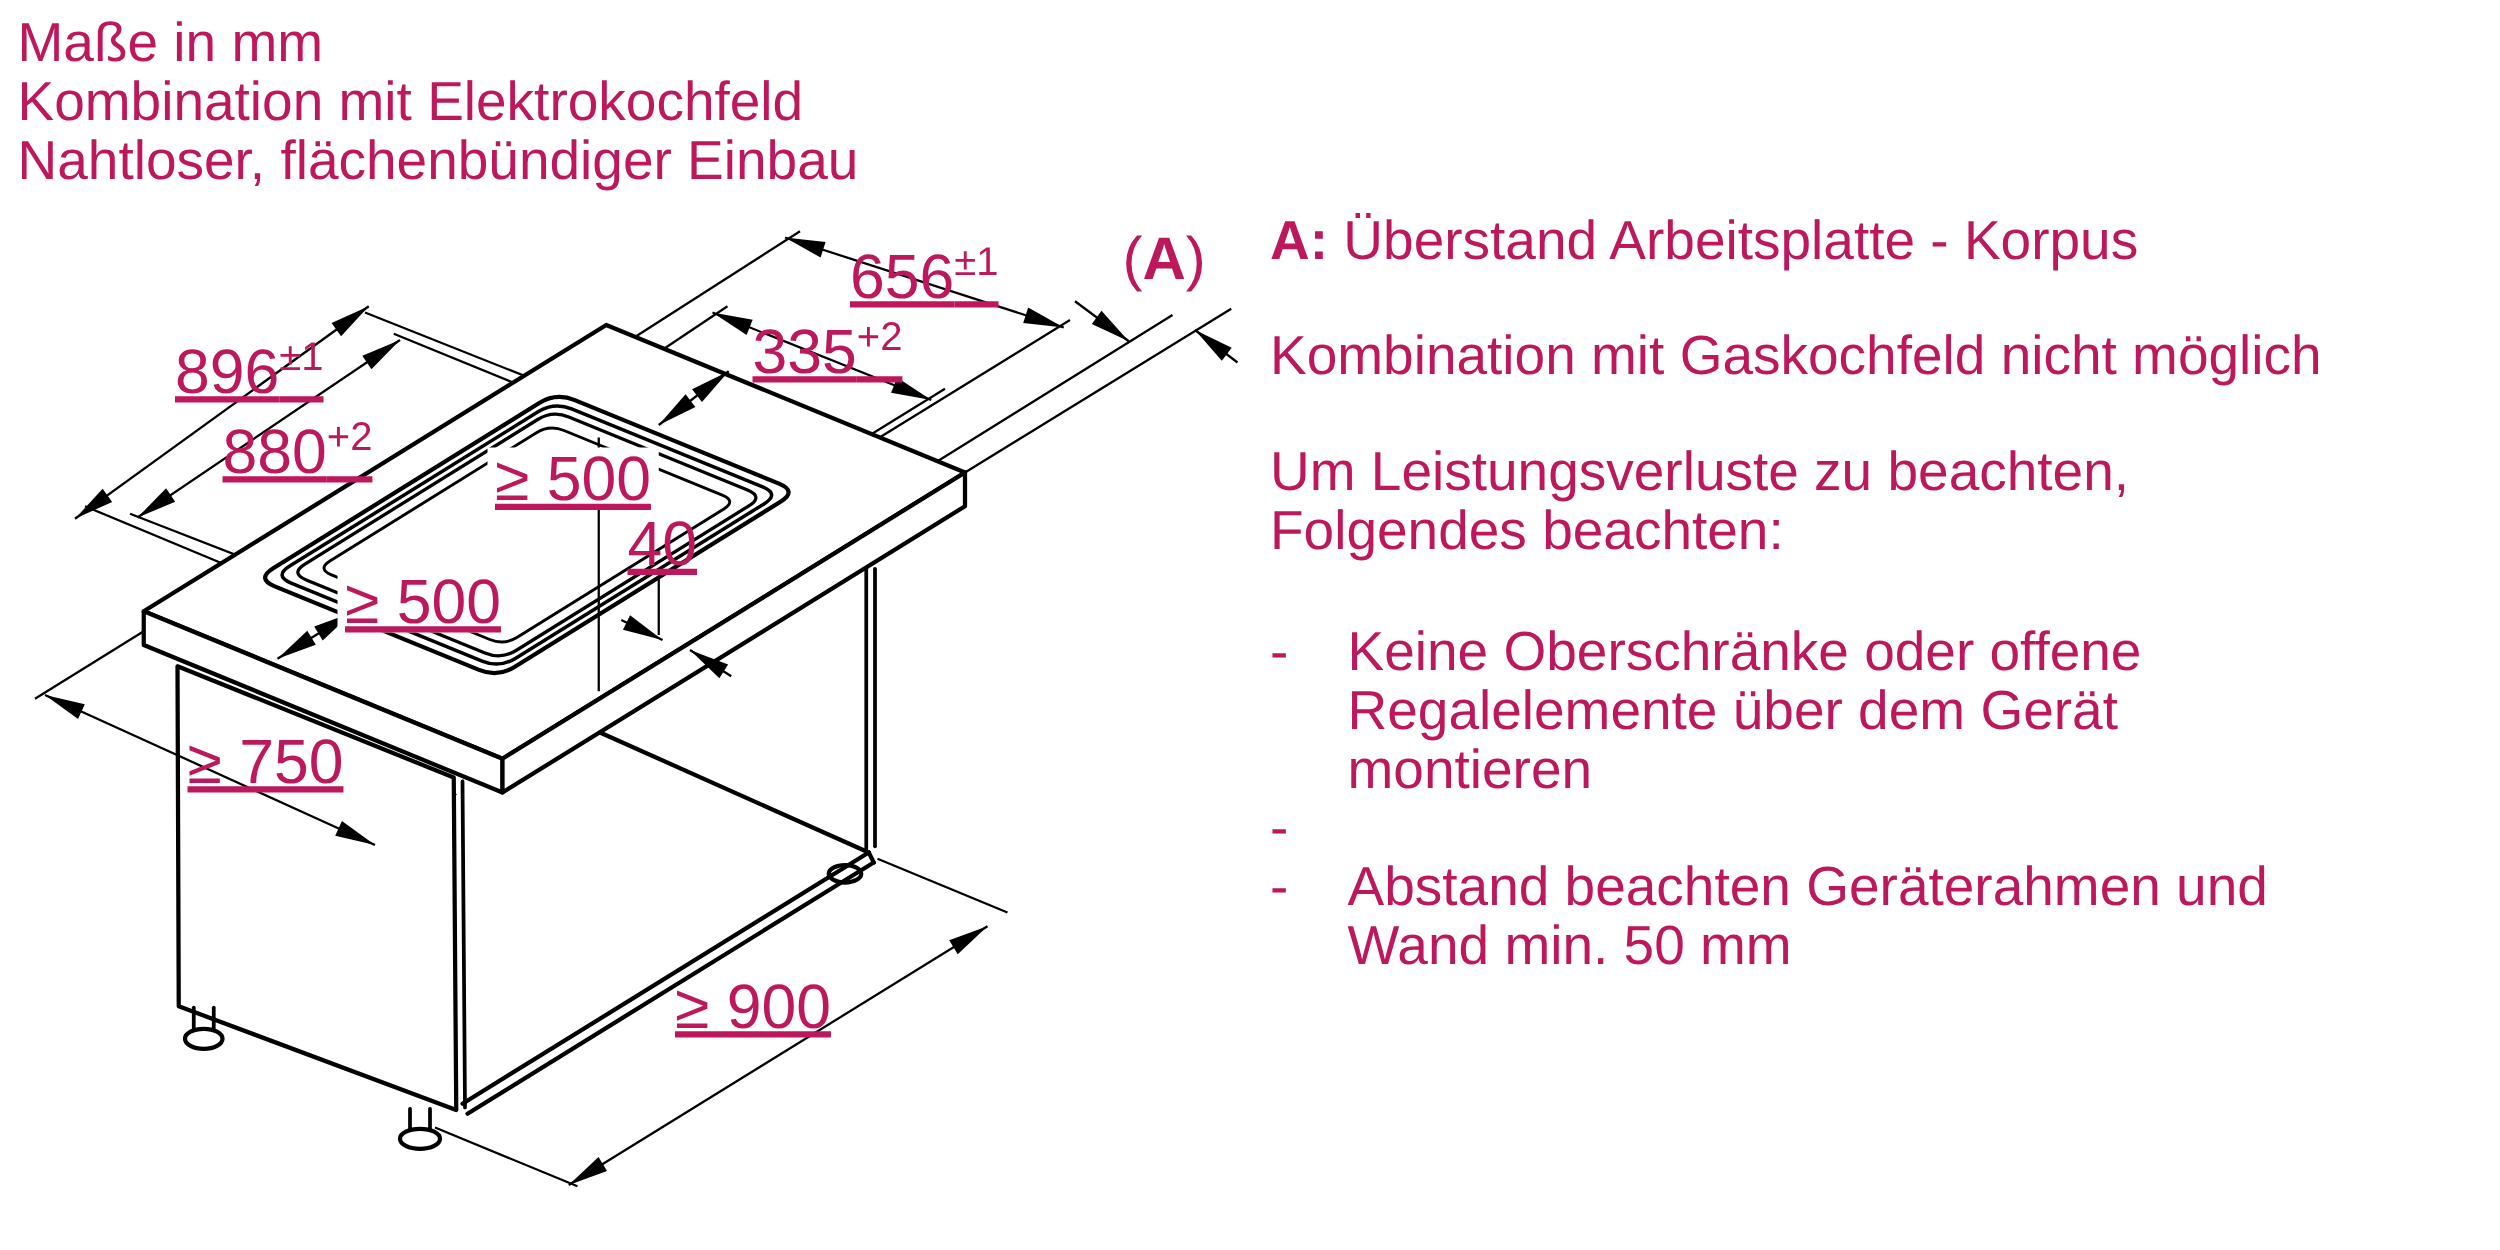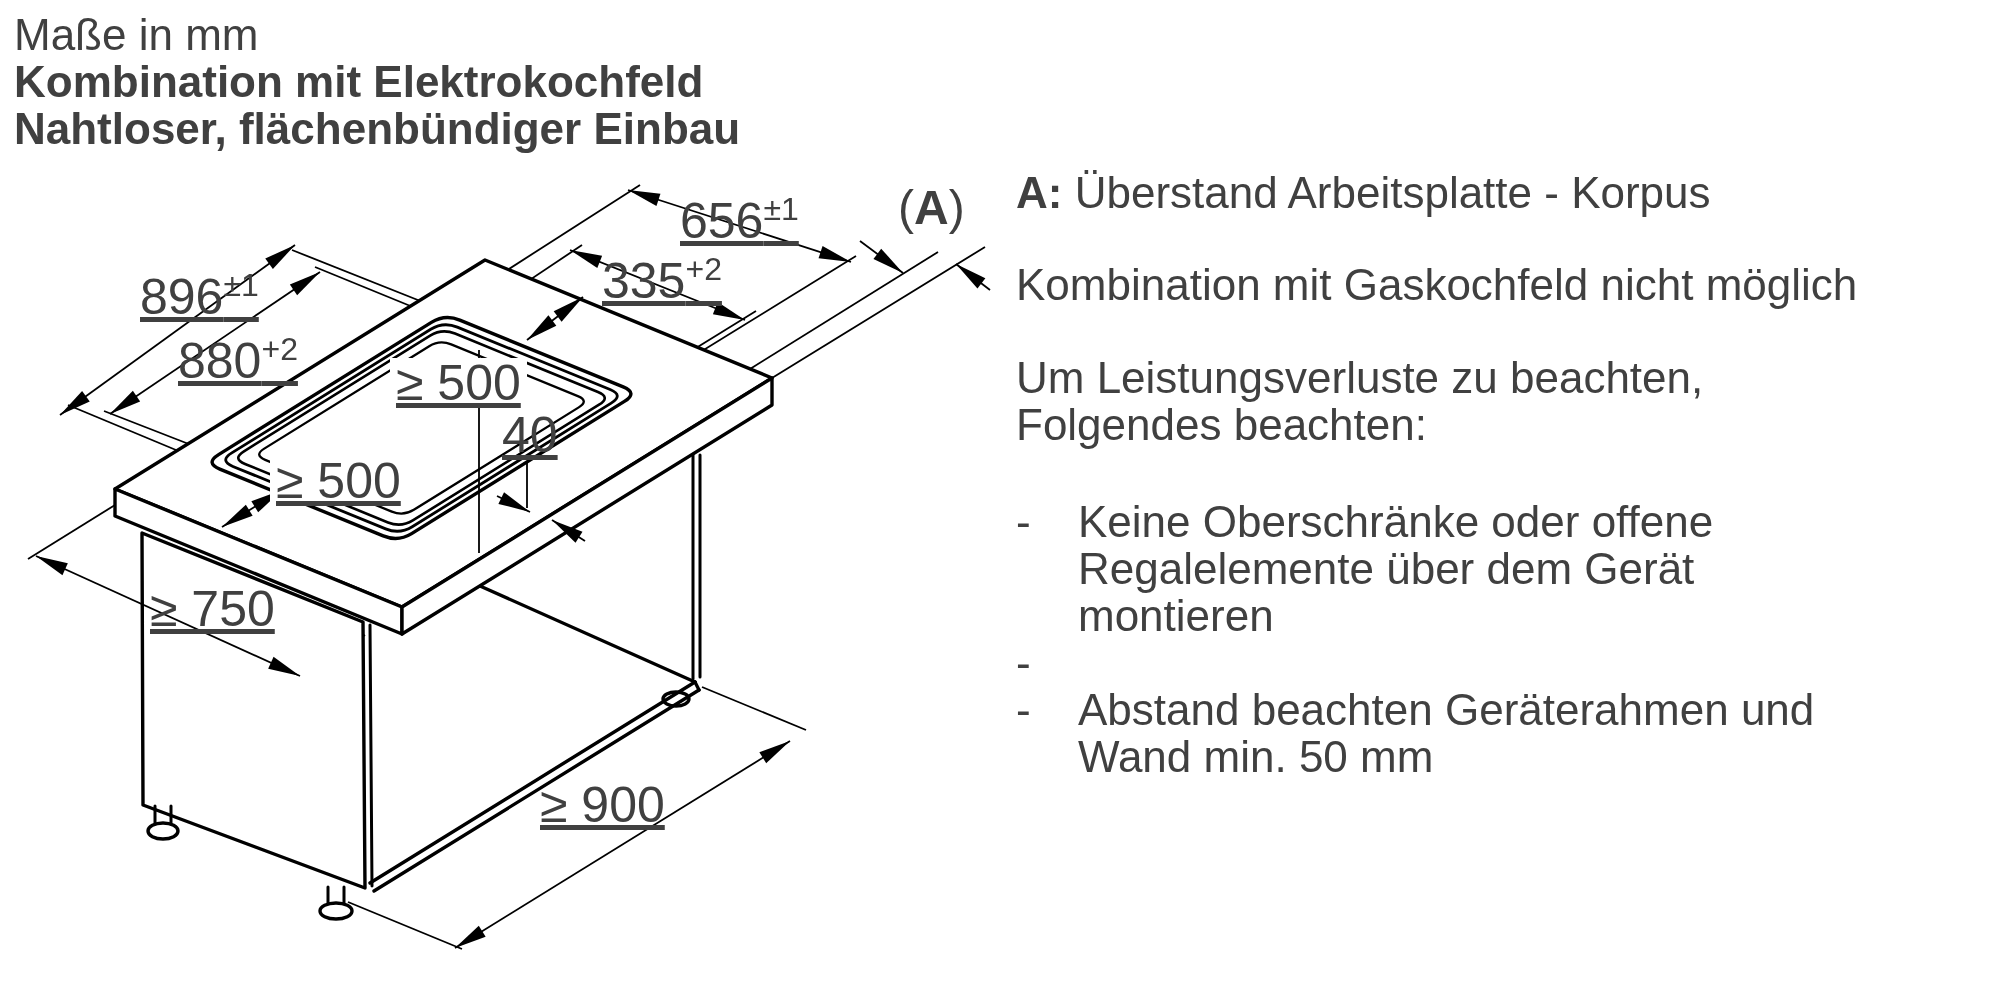--- a/index.html
+++ b/index.html
@@ -1,27 +1,27 @@
 <!DOCTYPE html>
 <html><head>
 <meta charset="utf-8">
 <style>
   html,body{margin:0;padding:0;background:#fff;}
   .canvas{position:relative;width:2000px;height:1000px;background:#ffffff;overflow:hidden;
-          font-family:"Liberation Sans", sans-serif;color:#404040;}
+          font-family:"Liberation Sans", sans-serif;color:#be185d;}
   svg{position:absolute;left:0;top:0;}
   .main{stroke:#000;stroke-width:3.4;fill:none;stroke-linecap:round;stroke-linejoin:round;}
   .main2{stroke:#000;stroke-width:3;fill:none;stroke-linecap:round;}
   .fillw{fill:#ffffff;}
   .thin{stroke:#000;stroke-width:1.8;fill:none;}
   .dash{stroke:#000;stroke-width:2.6;fill:none;stroke-dasharray:14 10;}
   .dash2{stroke:#000;stroke-width:2.4;fill:none;stroke-dasharray:11 8;}
   .dim{stroke:#000;stroke-width:1.8;fill:none;}
   .hdr{position:absolute;left:14px;top:11px;font-size:44px;line-height:47px;white-space:nowrap;}
-  .hdr .b{font-weight:bold;}
+  .hdr .b{font-weight:normal;}
   .dimlab{position:absolute;font-size:50px;line-height:50px;white-space:nowrap;text-decoration:underline;}
   .dimlab sup{font-size:32px;line-height:0;vertical-align:18px;}
   .wbg{background:#ffffff;padding:0 6px;text-align:right;}
   .notes{position:absolute;left:1016px;top:0;width:975px;font-size:44px;line-height:47px;}
   .nblock{position:absolute;left:0;white-space:nowrap;}
   .b{font-weight:bold;}
   .bullet{display:flex;}
   .bullet .dashcol{width:62px;flex:0 0 62px;}
   .alab{position:absolute;font-size:48px;line-height:48px;white-space:nowrap;}
 </style>

